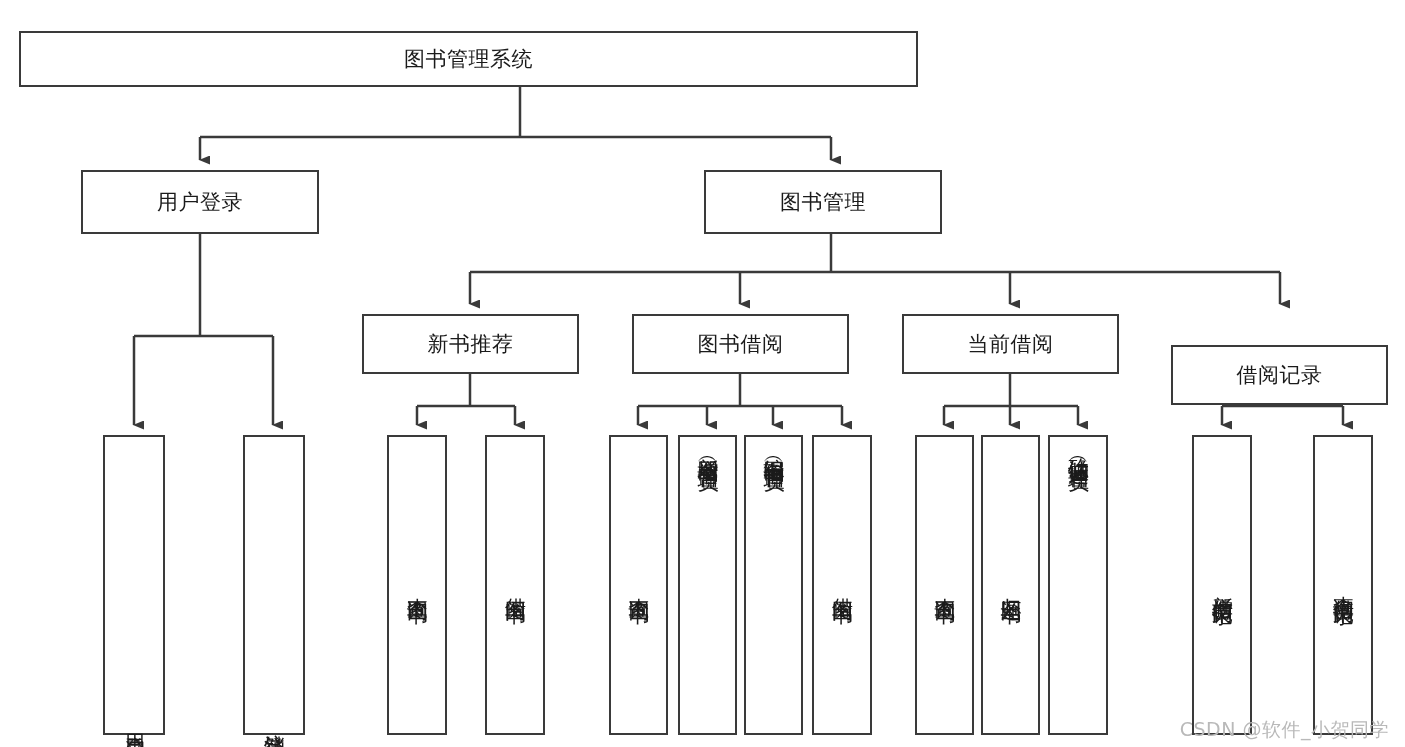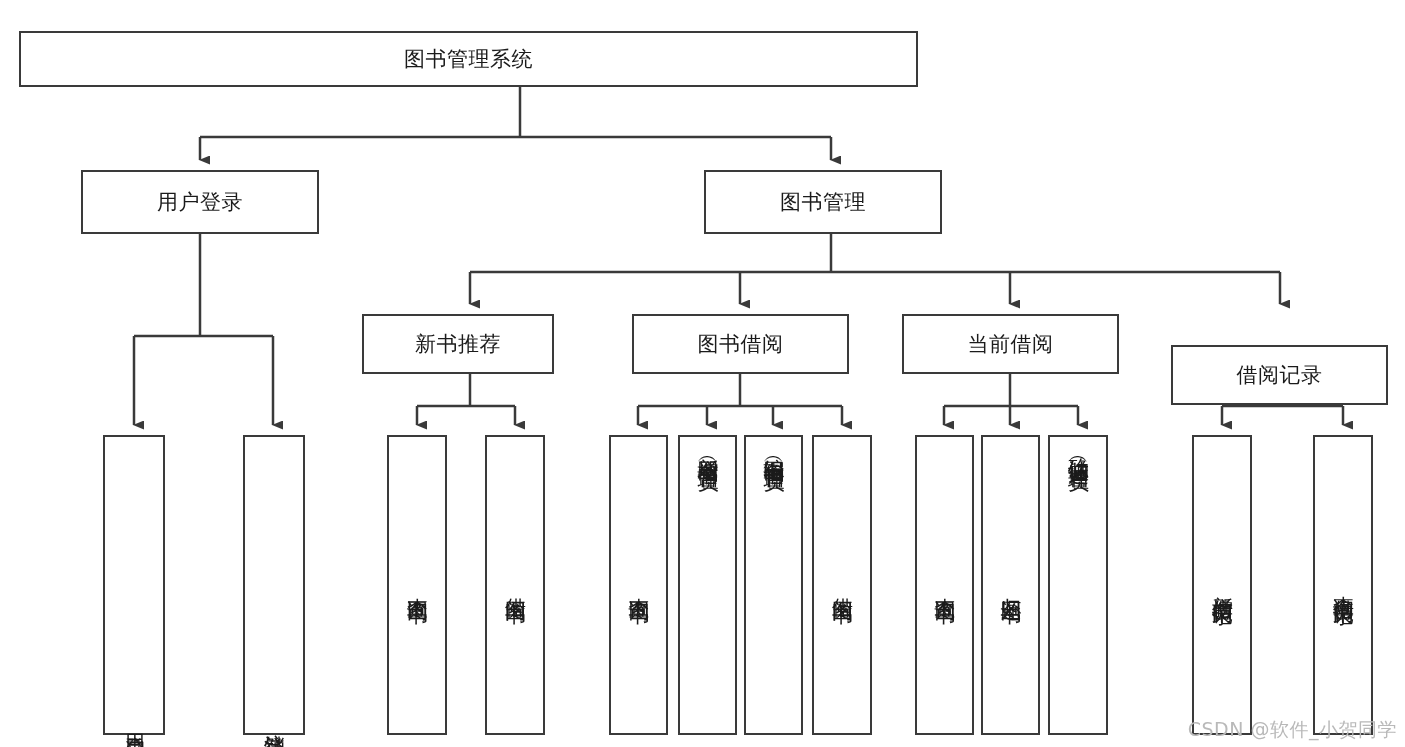--- a/index.html
+++ b/index.html
@@ -57,21 +57,21 @@
   .node.vertical.align-bottom {
     align-items: flex-end;
     padding-bottom: 8px;
   }
   .node.vertical.align-top {
     align-items: flex-start;
     padding-top: 4px;
   }
   .watermark {
     position: absolute;
-    right: 8px;
+    right: 16px;
     bottom: 4px;
     color: #b9b9b9;
     font-size: 19px;
     letter-spacing: 0.5px;
     z-index: 5;
     white-space: nowrap;
   }
 </style>
 </head>
 <body>
@@ -132,21 +132,21 @@
     <span class="node-label">图书管理系统</span>
   </div>
 
   <div class="node" id="node-l2-0" style="left: 81px; top: 170px; width: 238px; height: 64px;">
     <span class="node-label">用户登录</span>
   </div>
   <div class="node" id="node-l2-1" style="left: 704px; top: 170px; width: 238px; height: 64px;">
     <span class="node-label">图书管理</span>
   </div>
 
-  <div class="node" id="node-l3-0" style="left: 362px; top: 314px; width: 192px; height: 60px;">
+  <div class="node" id="node-l3-0" style="left: 362px; top: 314px; width: 217px; height: 60px;">
     <span class="node-label">新书推荐</span>
   </div>
   <div class="node" id="node-l3-1" style="left: 632px; top: 314px; width: 217px; height: 60px;">
     <span class="node-label">图书借阅</span>
   </div>
   <div class="node" id="node-l3-2" style="left: 902px; top: 314px; width: 217px; height: 60px;">
     <span class="node-label">当前借阅</span>
   </div>
   <div class="node" id="node-l3-3" style="left: 1171px; top: 314px; width: 217px; height: 60px; margin-top: 31px;">
     <span class="node-label">借阅记录</span>

